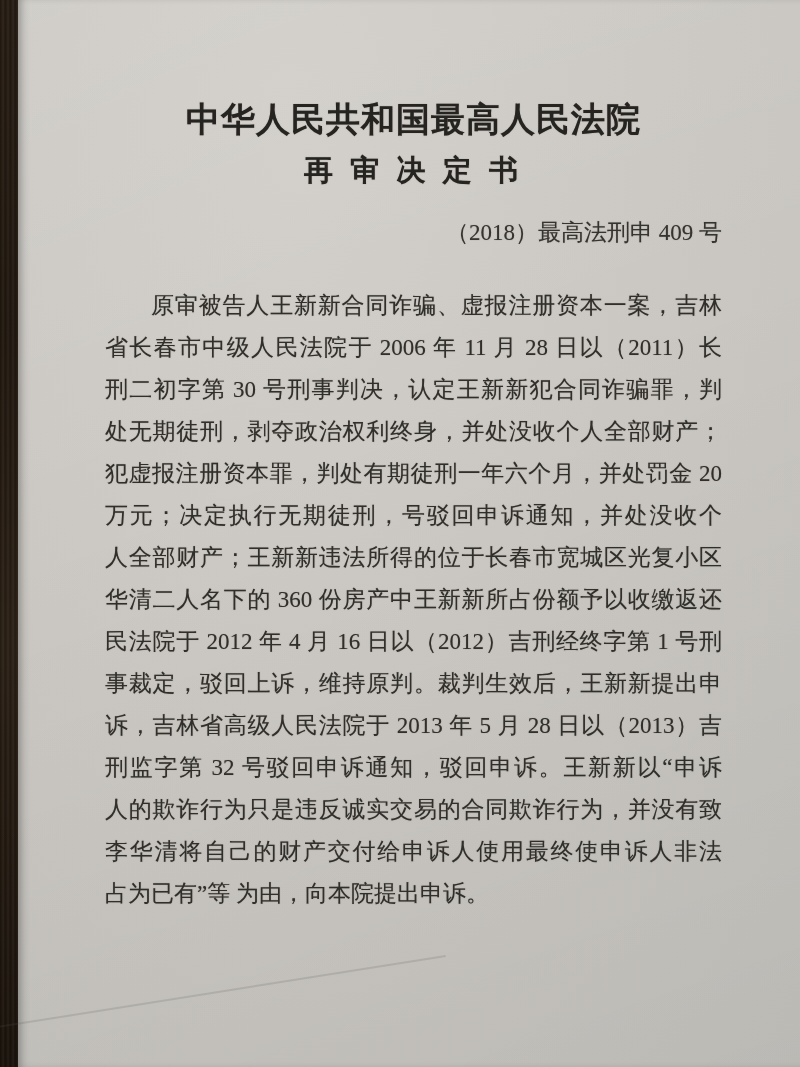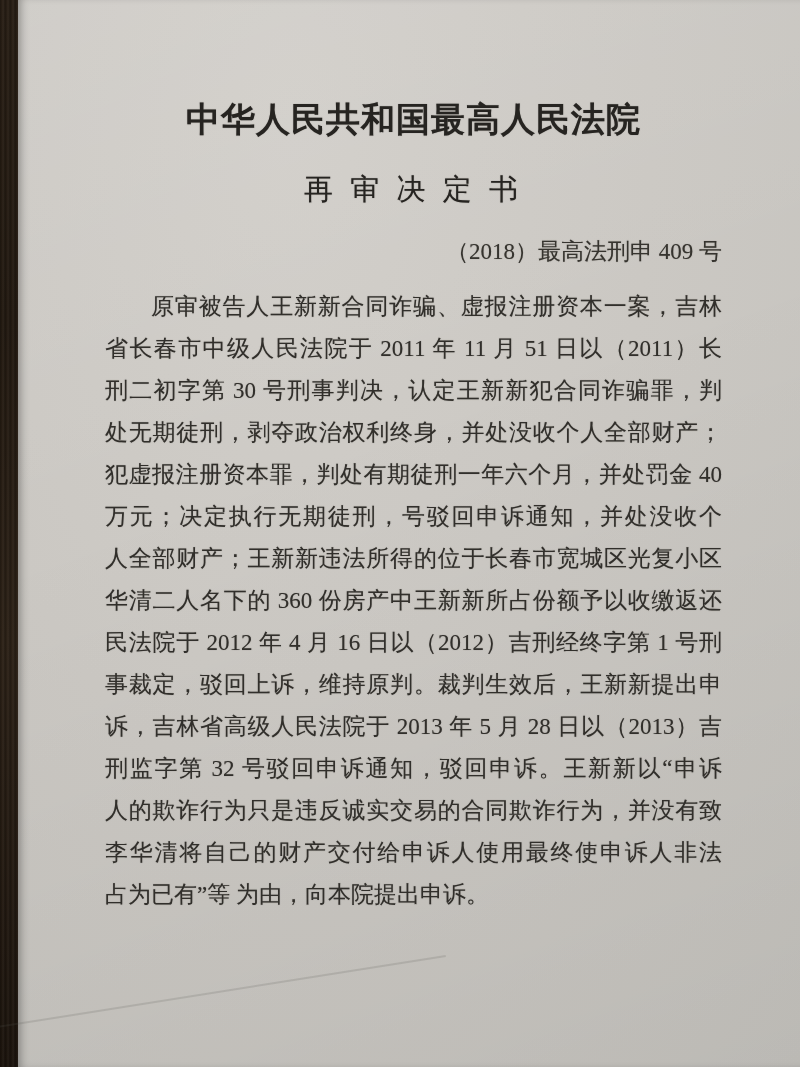--- a/index.html
+++ b/index.html
@@ -59,39 +59,39 @@
     margin-top: 100px;
     text-align: center;
     font-size: 34px;
     font-weight: bold;
     letter-spacing: 1px;
     color: #262421;
     text-shadow: 0 0 1px rgba(70,66,60,0.55);
     line-height: 40px;
   }
   .doc-title {
-    margin-top: 30px;
+    margin-top: 11px;
     text-align: center;
     font-size: 29px;
-    font-weight: normal;
+    font-weight: bold;
     letter-spacing: 5px;
     color: #262421;
     text-shadow: 0 0 1px rgba(70,66,60,0.55);
     line-height: 38px;
   }
   .case-number {
     margin-top: 30px;
     text-align: right;
     font-size: 23px;
     color: #36342f;
     text-shadow: 0 0 1px rgba(80,76,70,0.5);
     line-height: 28px;
   }
   .body-text {
-    margin-top: 20px;
+    margin-top: 38px;
     font-size: 23px;
     color: #312f2b;
     text-shadow: 0 0 1px rgba(80,76,70,0.5);
   }
   .body-line {
     line-height: 42px;
     height: 42px;
     text-align: justify;
     text-align-last: justify;
     white-space: nowrap;
@@ -103,24 +103,24 @@
 <body>
 
 <div class="photo">
   <div class="table-edge"></div>
   <div class="paper">
     <div class="court-name">中华人民共和国最高人民法院</div>
     <div class="doc-title">再 审 决 定 书</div>
     <div class="case-number">（2018）最高法刑申 409 号</div>
     <div class="body-text">
         <div class="body-line">原审被告人王新新合同诈骗、虚报注册资本一案，吉林</div>
-        <div class="body-line">省长春市中级人民法院于 2011 年 11 月 51 日以（2011）长</div>
+        <div class="body-line">省长春市中级人民法院于 2006 年 11 月 28 日以（2011）长</div>
         <div class="body-line">刑二初字第 30 号刑事判决，认定王新新犯合同诈骗罪，判</div>
         <div class="body-line">处无期徒刑，剥夺政治权利终身，并处没收个人全部财产；</div>
-        <div class="body-line">犯虚报注册资本罪，判处有期徒刑一年六个月，并处罚金 40</div>
+        <div class="body-line">犯虚报注册资本罪，判处有期徒刑一年六个月，并处罚金 20</div>
         <div class="body-line">万元；决定执行无期徒刑，号驳回申诉通知，并处没收个</div>
         <div class="body-line">人全部财产；王新新违法所得的位于长春市宽城区光复小区</div>
         <div class="body-line">华清二人名下的 360 份房产中王新新所占份额予以收缴返还</div>
         <div class="body-line">民法院于 2012 年 4 月 16 日以（2012）吉刑经终字第 1 号刑</div>
         <div class="body-line">事裁定，驳回上诉，维持原判。裁判生效后，王新新提出申</div>
         <div class="body-line">诉，吉林省高级人民法院于 2013 年 5 月 28 日以（2013）吉</div>
         <div class="body-line">刑监字第 32 号驳回申诉通知，驳回申诉。王新新以“申诉</div>
         <div class="body-line">人的欺诈行为只是违反诚实交易的合同欺诈行为，并没有致</div>
         <div class="body-line">李华清将自己的财产交付给申诉人使用最终使申诉人非法</div>
         <div class="body-line">占为已有”等 为由，向本院提出申诉。</div>

